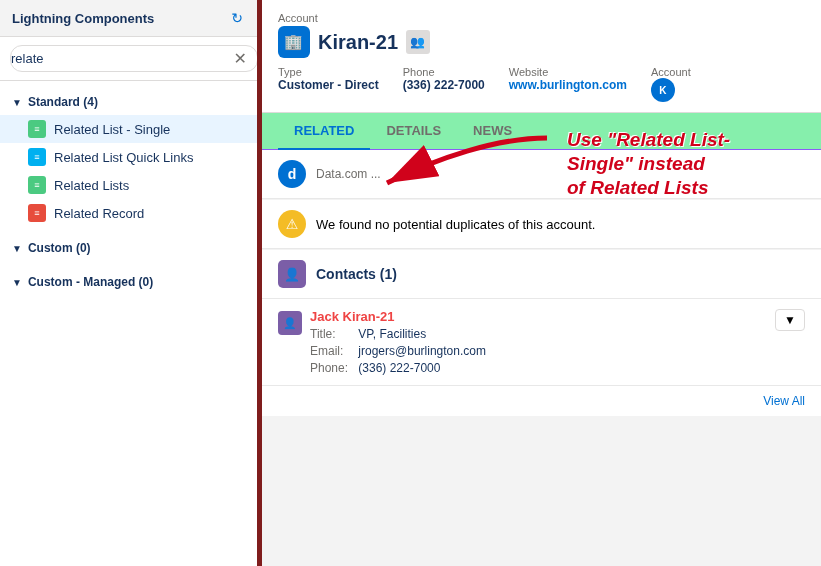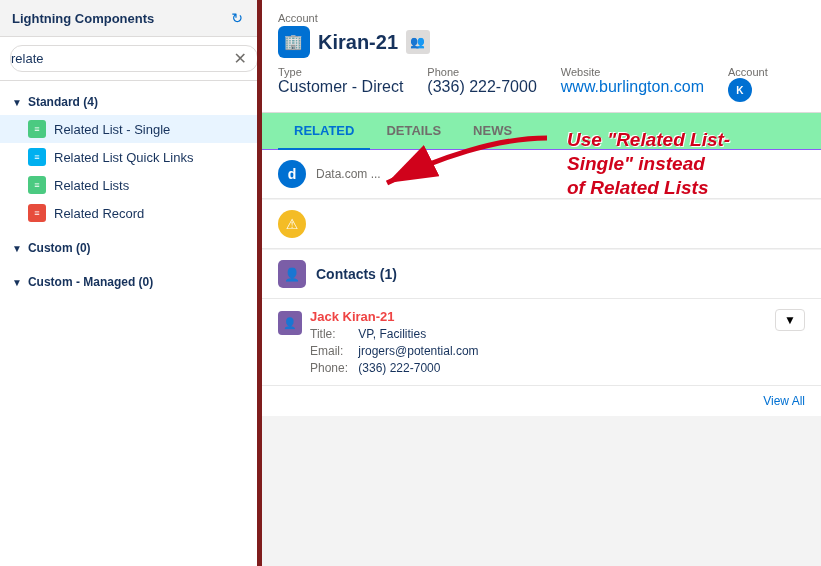--- a/index.html
+++ b/index.html
@@ -181,21 +181,21 @@
 
     .record-fields {
       display: flex;
       gap: 24px;
       margin-top: 8px;
       font-size: 12px;
     }
 
     .field-group { display: flex; flex-direction: column; }
     .field-label { color: #706e6b; font-size: 11px; }
-    .field-value { color: #16325c; font-size: 16px; }
+    .field-value { color: #16325c; font-size: 12px; font-weight: bold; }
     .field-value.link { color: #0070d2; cursor: pointer; }
 
     .field-avatar {
       width: 24px;
       height: 24px;
       border-radius: 50%;
       background: #0070d2;
       display: flex;
       align-items: center;
       justify-content: center;
@@ -487,41 +487,42 @@
 
   <div class="content-area">
 
     <div class="data-com-row card">
       <div class="data-com-icon">d</div>
       <span class="data-com-text">Data.com ...</span>
     </div>
 
     <div class="duplicate-row">
       <div class="dup-icon">⚠</div>
+      <span>We found no potential duplicates of this account.</span>
     </div>
 
     <div class="contacts-section">
       <div class="contacts-header">
         <div class="contacts-icon">👤</div>
         <span class="contacts-title">Contacts (1)</span>
       </div>
 
       <div class="contact-item">
         <div class="contact-row">
           <div class="contact-icon-wrap">
             <div class="contact-person-icon">👤</div>
             <div class="contact-info">
               <div class="contact-name">Jack Kiran-21</div>
               <div class="contact-detail">
                 <span class="contact-detail-label">Title:</span>
                 <span>VP, Facilities</span>
               </div>
               <div class="contact-detail">
                 <span class="contact-detail-label">Email:</span>
-                <span>jrogers@potential.com</span>
+                <span>jrogers@burlington.com</span>
               </div>
               <div class="contact-detail">
                 <span class="contact-detail-label">Phone:</span>
                 <span>(336) 222-7000</span>
               </div>
             </div>
           </div>
           <button class="contact-dropdown">▼</button>
         </div>
       </div>

